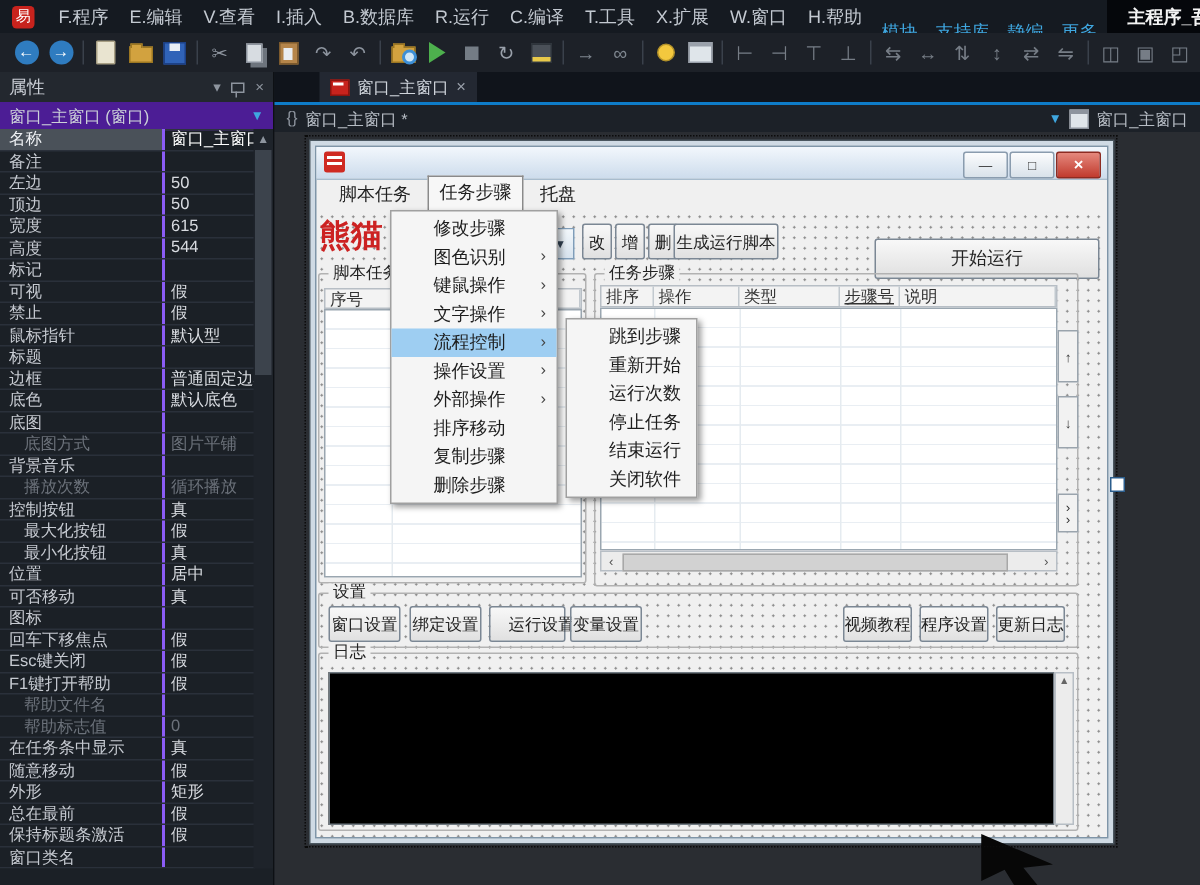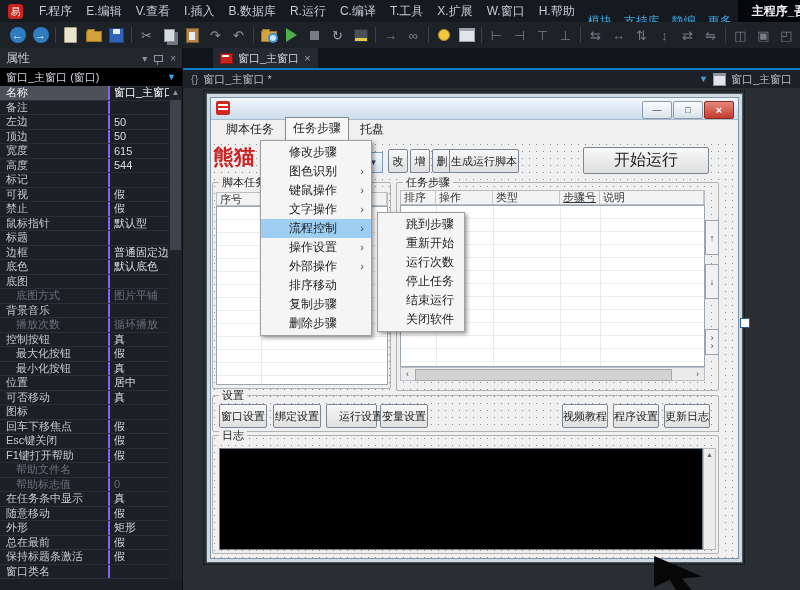--- a/index.html
+++ b/index.html
@@ -46,21 +46,21 @@
   .g-win{width:14px;height:10px;background:#dfe5ea;border:1px solid #9aa1ab;border-top:3px solid #9aa1ab;}
 
   
   .props{position:absolute;left:0;top:48px;width:183px;height:542px;background:#1b2026;
     border-right:1px solid #0d1014;box-sizing:border-box;}
   .props-header{height:20px;background:#23282f;display:flex;align-items:center;color:#c9ced5;
     font-size:12px;padding:0 6px;}
   .ph-icons{margin-left:auto;display:flex;align-items:center;gap:7px;color:#8d949e;font-size:10px;}
   .pin-icon{width:7px;height:5px;border:1px solid #8d949e;position:relative;display:inline-block;}
   .pin-icon::after{content:"";position:absolute;left:2px;top:5px;width:1px;height:4px;background:#8d949e;}
-  .props-selector{height:18px;background:#000000;display:flex;align-items:center;color:#ccd1d8;
+  .props-selector{height:18px;background:#4c1d95;display:flex;align-items:center;color:#ccd1d8;
     font-size:11px;padding:0 6px;border-bottom:1px solid #2e343d;}
   .props-selector .dda{margin-left:auto;color:#3fa7e0;font-size:9px;}
   .prows{position:absolute;left:0;top:38px;width:170px;height:493px;overflow:hidden;}
   .prow{height:14.5px;display:flex;border-bottom:1px solid #2a303a;box-sizing:border-box;
     font-size:11px;align-items:center;}
   .pl{width:110px;flex:none;color:#c6cad1;padding-left:6px;border-right:2px solid #8b5cf6;
     height:100%;display:flex;align-items:center;box-sizing:border-box;overflow:hidden;white-space:nowrap;}
   .pv{flex:1;color:#d8dbe0;padding-left:4px;display:flex;align-items:center;overflow:hidden;white-space:nowrap;}
   .pl.ind{padding-left:16px;}
   .dis{color:#6b717a !important;}
@@ -492,21 +492,21 @@
           <div class="combo">
             <span class="dd">▼</span>
           </div>
 
           <div id="small-btns">
               <div class="fbtn" style="left: 177px; top: 8px; width: 20px;">改</div>
               <div class="fbtn" style="left: 199px; top: 8px; width: 20px;">增</div>
               <div class="fbtn" style="left: 221px; top: 8px; width: 20px;">删</div>
             </div>
           <div class="fbtn" style="left:238px;top:8px;width:70px;">生成运行脚本</div>
-          <div class="fbtn" style="left:372px;top:6px;width:126px;height:27px;font-size:16px;">开始运行</div>
+          <div class="fbtn" style="left:372px;top:18px;width:150px;height:27px;font-size:12px;">开始运行</div>
 
           <div class="grp" style="left:1px;top:41px;width:179px;height:207px;">
             <span class="grp-label">脚本任务</span>
             <div class="thead" style="left:3px;top:9px;width:172px;height:14px;" id="script-head">
                 <span class="thcell" style="width: 44px;">序号</span>
                 <span class="thcell" style="flex: 1 1 0%;"></span>
               </div>
             <div class="warea" style="left:3px;top:23px;width:172px;height:179px;">
               <div class="colline" style="left:44px;"></div>
             </div>

